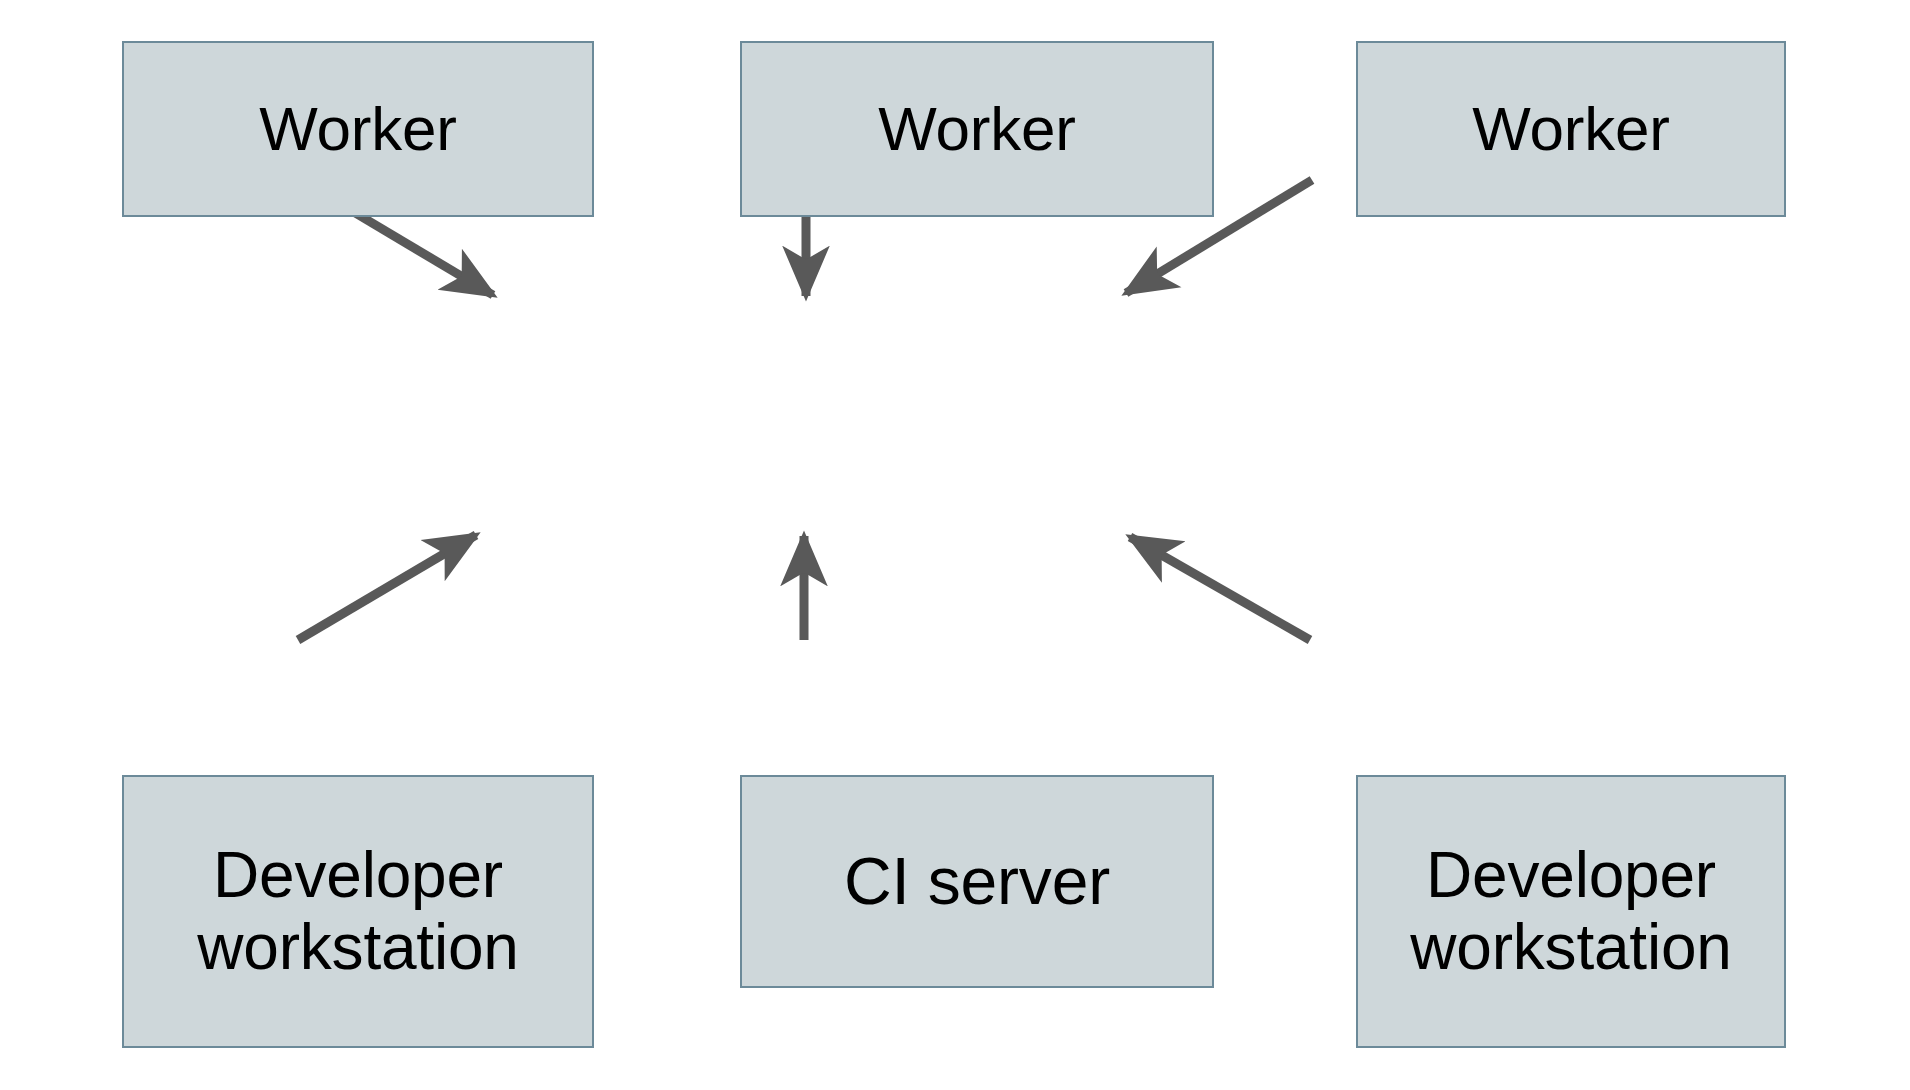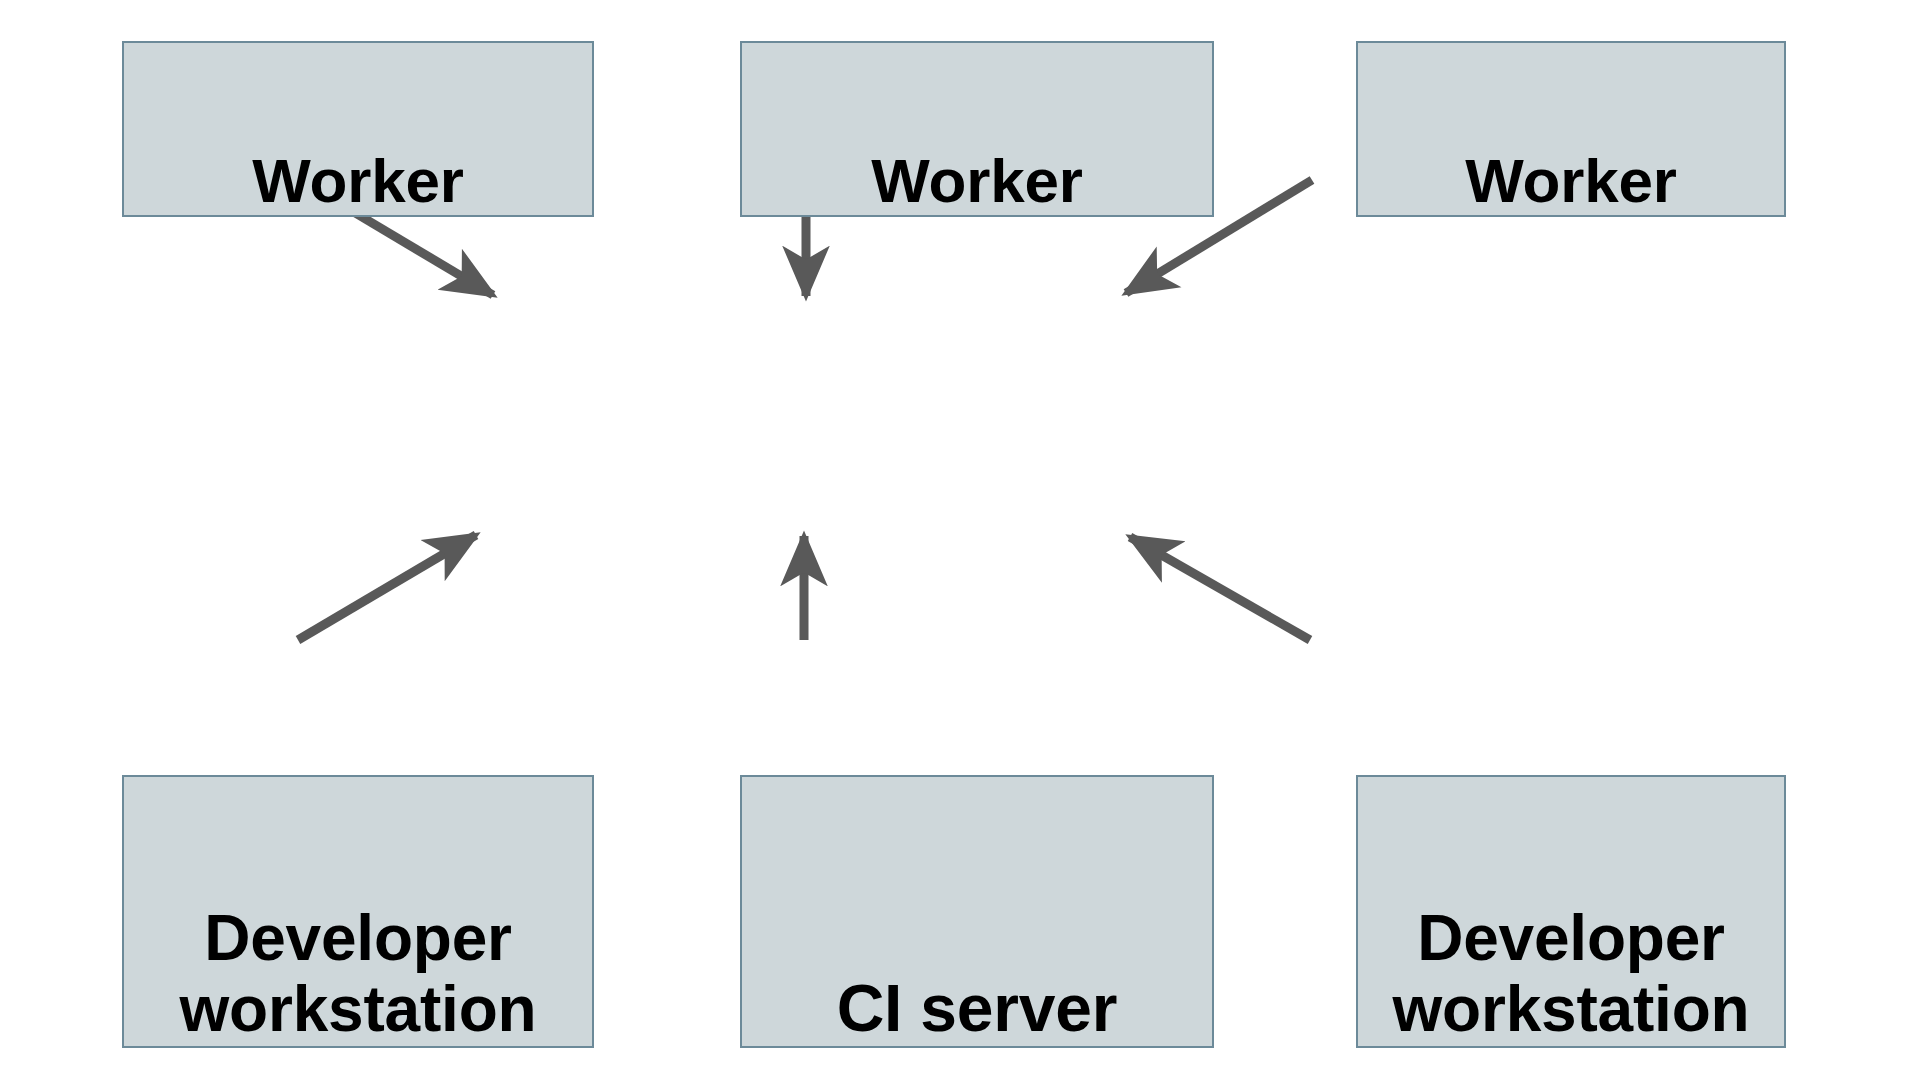--- a/index.html
+++ b/index.html
@@ -26,42 +26,42 @@
     width: 1910px;
     height: 1090px;
     pointer-events: none;
   }
   .node {
     position: absolute;
     box-sizing: border-box;
     background: #ced7da;
     border: 2px solid #6c8a99;
     display: flex;
-    align-items: flex-end;
+    align-items: center;
     justify-content: center;
     text-align: center;
     color: #000000;
-    font-weight: 700;
+    font-weight: 400;
     line-height: 1.12;
     letter-spacing: -0.2px;
   }
   .node-label {
     display: block;
     white-space: pre-line;
     padding: 0 8px;
   }
   
   #node-worker-left   { left: 122px; top: 41px;  width: 472px; height: 176px; font-size: 62px; }
   #node-worker-mid    { left: 740px; top: 41px;  width: 474px; height: 176px; font-size: 62px; }
   #node-worker-right  { left: 1356px; top: 41px; width: 430px; height: 176px; font-size: 62px; }
   
   #node-build-master  { left: 594px; top: 369px; width: 766px; height: 276px; font-size: 60px; }
   
   #node-dev-left      { left: 122px; top: 775px;  width: 472px; height: 273px; font-size: 64px; }
-  #node-ci-server     { left: 740px; top: 775px;  width: 474px; height: 273px; font-size: 66px; }
+  #node-ci-server     { left: 740px; top: 775px;  width: 474px; height: 213px; font-size: 66px; }
   #node-dev-right     { left: 1356px; top: 775px; width: 430px; height: 273px; font-size: 64px; }
 </style>
 </head>
 <body>
 
 <div id="diagram-canvas">
 
   <svg id="arrow-layer" viewBox="0 0 1910 1090" width="1910" height="1090">
     <defs>
       <marker id="arrowhead" markerWidth="7" markerHeight="7" refX="5.6" refY="3" orient="auto" markerUnits="strokeWidth">

